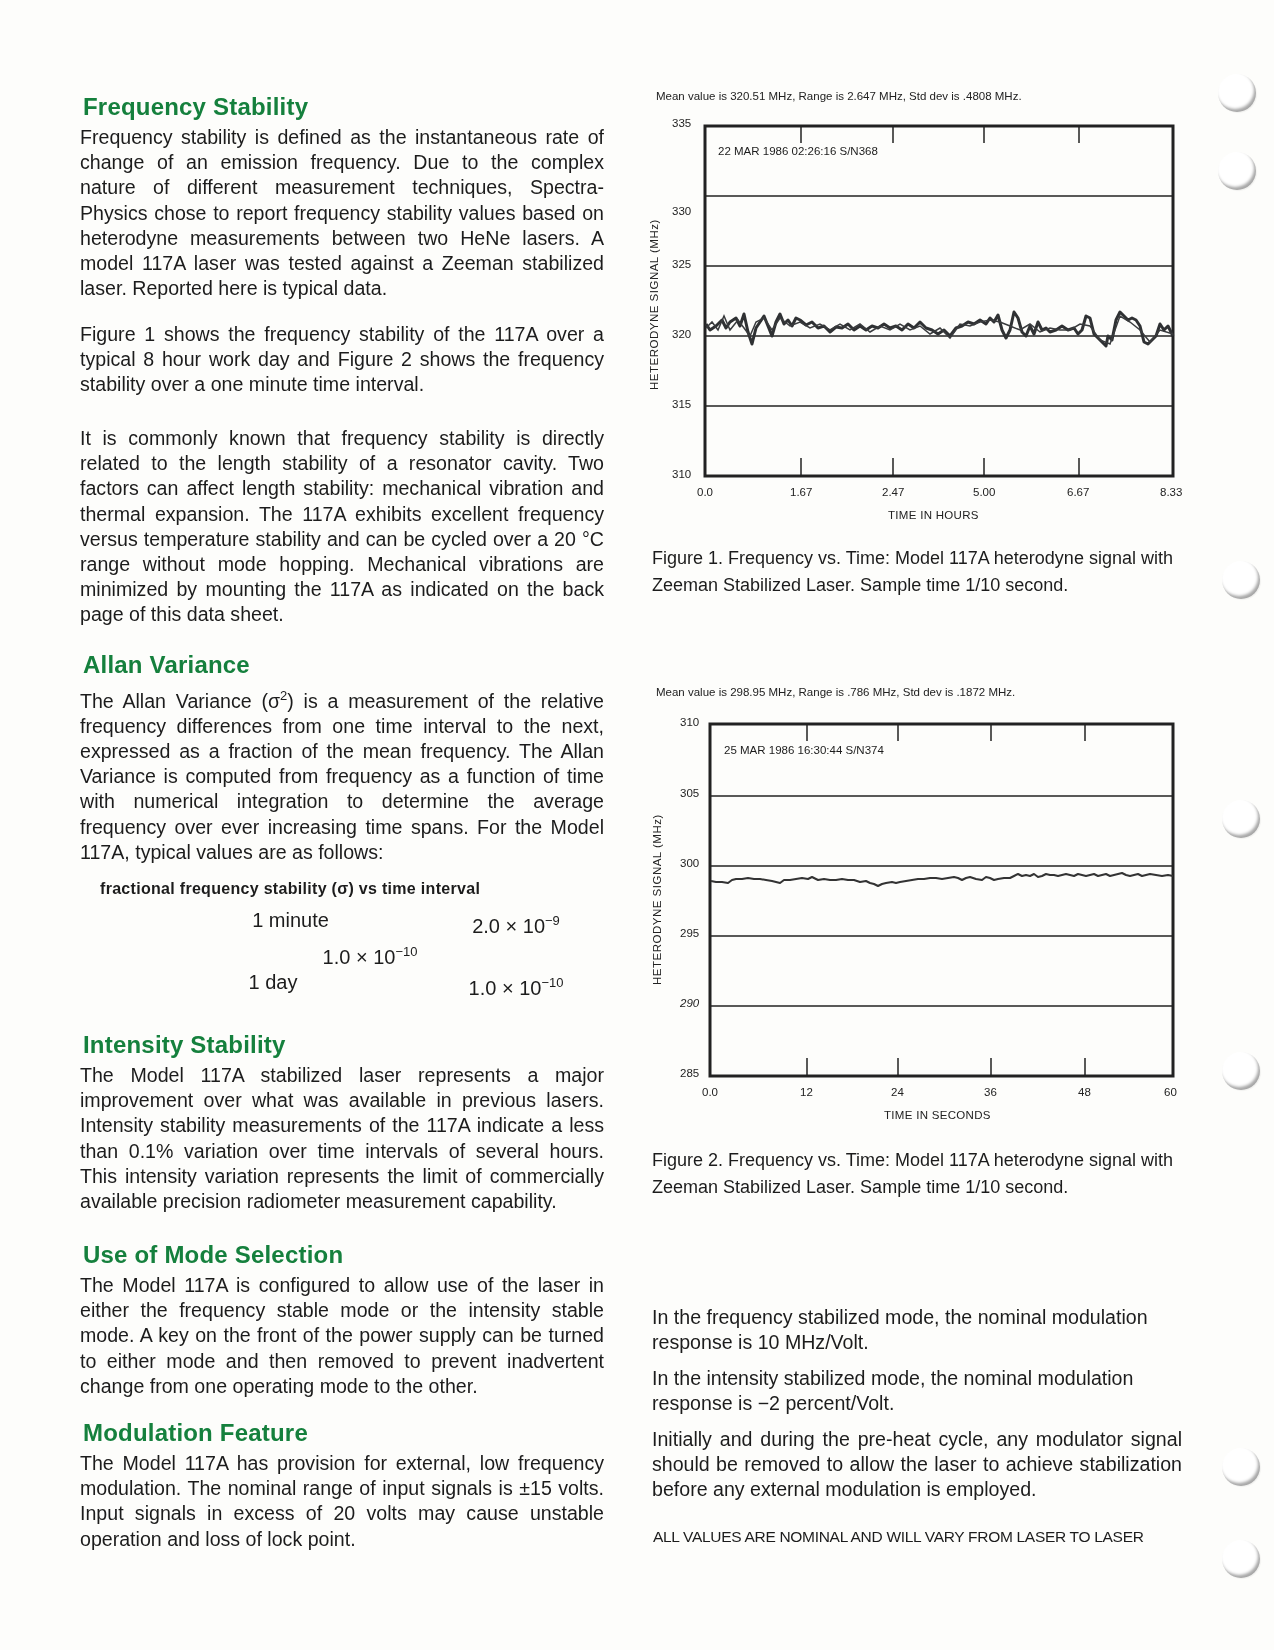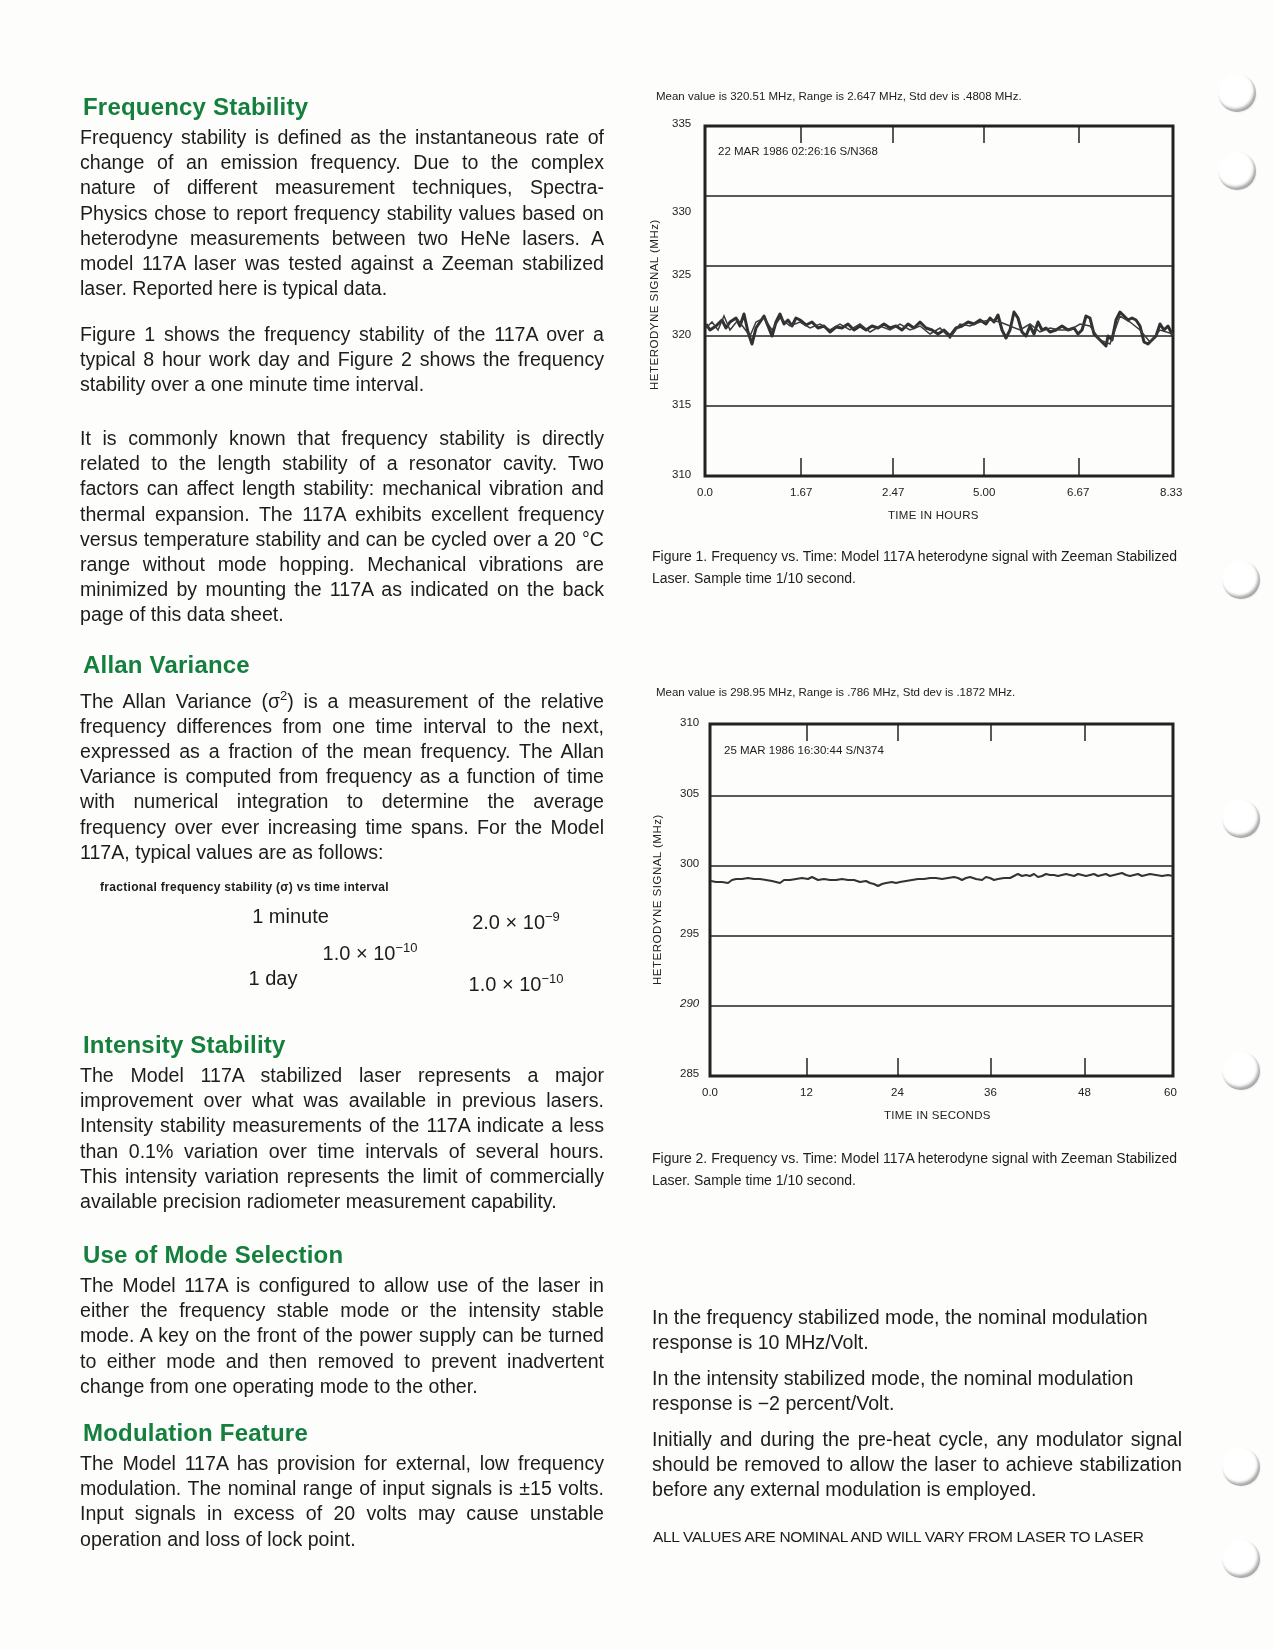--- a/index.html
+++ b/index.html
@@ -4,29 +4,29 @@
 <style>
   html,body{margin:0;padding:0;}
   body{width:1274px;height:1650px;background:#fdfdfb;position:relative;overflow:hidden;
        font-family:"Liberation Sans",sans-serif;color:#1c1c1c;}
   .abs{position:absolute;}
   h2{margin:3px;font-size:24px;font-weight:bold;color:#15803d;letter-spacing:0.2px;}
   .para{font-size:19.6px;line-height:25.2px;text-align:justify;margin:0;}
   .col-left{left:80px;width:524px;}
   .col-right{left:652px;width:530px;}
   .sig-table{left:100px;width:500px;}
-  .sig-head{font-weight:bold;font-size:12px;letter-spacing:0.3px;}
+  .sig-head{font-weight:bold;font-size:16px;letter-spacing:0.3px;}
   .sig-row{display:flex;font-size:20px;line-height:25px;justify-content:center;}
   .sig-row .k{width:180px;padding-left:112px;}
   .sig-row .v sup{font-size:13px;vertical-align:8px;}
   .chart-stats{font-size:11.5px;color:#222;}
   .tick-lbl{font-size:11.5px;color:#222;}
   .ylab{font-size:11.5px;color:#222;transform:rotate(-90deg);transform-origin:left top;white-space:nowrap;letter-spacing:0.5px;}
   .xlab{font-size:11.5px;color:#222;letter-spacing:0.3px;}
-  .caption{font-size:14px;line-height:22px;}
+  .caption{font-size:18px;line-height:27px;}
   .footer-note{font-size:15.5px;letter-spacing:-0.3px;}
   .hole{position:absolute;width:38px;height:38px;border-radius:50%;background:#fff;
         box-shadow:inset -2px -3px 3px rgba(0,0,0,0.35), 1px 1px 1px rgba(0,0,0,0.05);}
 </style>
 </head>
 <body>
 
 <div class="hole" style="left:1218px;top:74px;"></div>
 <div class="hole" style="left:1218px;top:152px;"></div>
 <div class="hole" style="left:1222px;top:561px;"></div>
@@ -90,21 +90,21 @@
   <line x1="1079" y1="458" x2="1079" y2="476" stroke="#222" stroke-width="1.5"></line>
 
   <polyline fill="none" stroke="#2f3133" stroke-width="3" stroke-linejoin="round" points="706,324 710,330 716,326 722,320 726,328 730,322 736,318 740,326 744,314 748,332 752,344 756,328 760,322 764,316 768,326 772,336 776,322 780,314 784,324 788,320 792,326 796,318 800,320 806,325 812,322 818,328 824,326 830,332 836,327 842,328 848,324 854,330 860,326 866,330 872,326 878,328 884,324 890,328 896,326 902,330 908,324 914,328 920,322 926,328 932,330 938,334 944,330 950,336 956,328 962,326 968,322 974,324 980,320 986,324 990,318 994,322 998,315 1002,330 1006,338 1010,330 1014,312 1018,318 1022,332 1026,336 1030,326 1034,334 1038,322 1042,330 1046,328 1050,332 1056,330 1062,326 1068,330 1074,328 1078,334 1082,330 1086,316 1090,318 1094,334 1098,338 1102,342 1106,346 1108,336 1112,340 1116,320 1120,312 1124,316 1128,320 1132,318 1136,320 1140,326 1144,342 1148,344 1152,340 1156,336 1160,324 1164,330 1168,326 1173,336"></polyline>
   <polyline fill="none" stroke="#3a3c3e" stroke-width="1.5" points="706,328 712,322 718,330 724,316 730,330 738,320 744,328 750,336 756,322 764,318 772,330 780,318 790,326 800,322 810,328 820,324 830,330 840,324 850,330 860,324 870,332 880,326 890,330 900,324 910,330 920,326 930,334 940,328 950,338 960,324 970,326 980,322 990,320 1000,322 1010,326 1020,330 1030,324 1040,332 1050,328 1060,330 1070,330 1080,324 1090,326 1100,340 1110,344 1120,316 1130,322 1140,330 1150,342 1160,330 1173,334"></polyline>
 </svg>
 
 <div class="abs" style="left:718px;top:145px;font-size:11.5px;">22 MAR 1986   02:26:16 S/N368</div>
 
 <div class="abs tick-lbl" style="left:672px;top:117px;">335</div>
 <div class="abs tick-lbl" style="left:672px;top:188px;margin-top:17px;">330</div>
-<div class="abs tick-lbl" style="left:672px;top:258px;margin-top:10px;">325</div>
+<div class="abs tick-lbl" style="left:672px;top:258px;">325</div>
 <div class="abs tick-lbl" style="left:672px;top:328px;">320</div>
 <div class="abs tick-lbl" style="left:672px;top:398px;">315</div>
 <div class="abs tick-lbl" style="left:672px;top:468px;">310</div>
 
 <div class="abs tick-lbl" style="left:697px;top:486px;">0.0</div>
 <div class="abs tick-lbl" style="left:790px;top:486px;">1.67</div>
 <div class="abs tick-lbl" style="left:882px;top:486px;">2.47</div>
 <div class="abs tick-lbl" style="left:973px;top:486px;">5.00</div>
 <div class="abs tick-lbl" style="left:1067px;top:486px;">6.67</div>
 <div class="abs tick-lbl" style="left:1160px;top:486px;">8.33</div>

